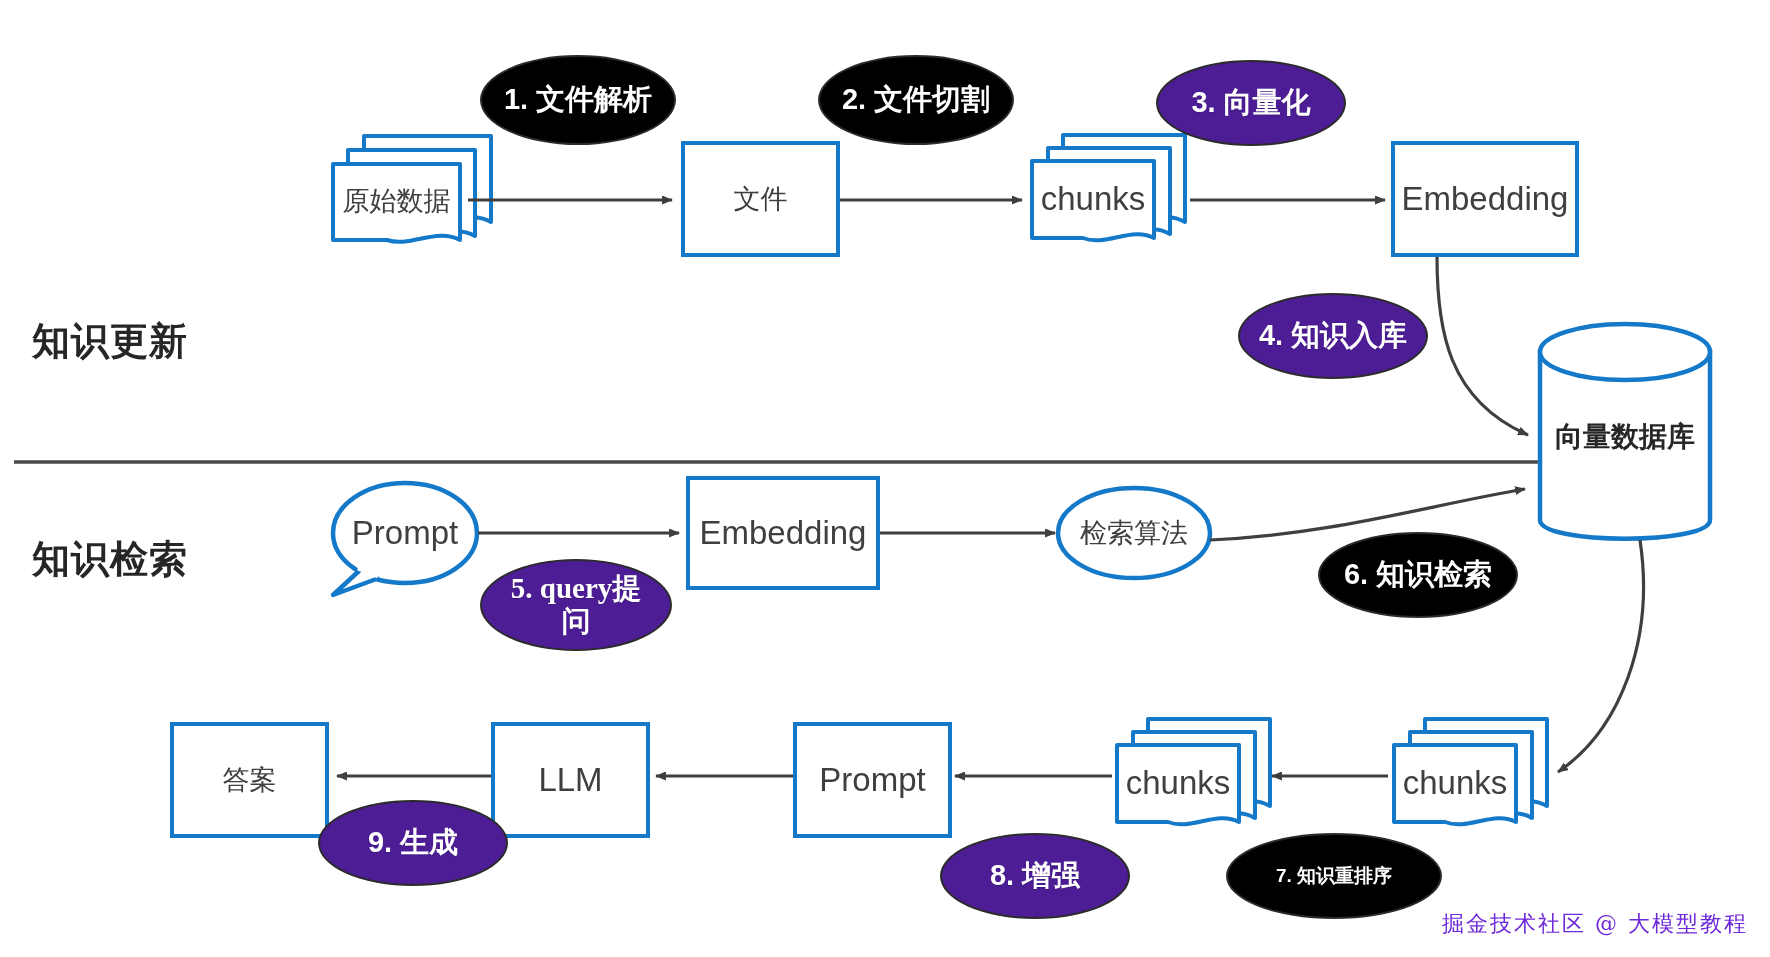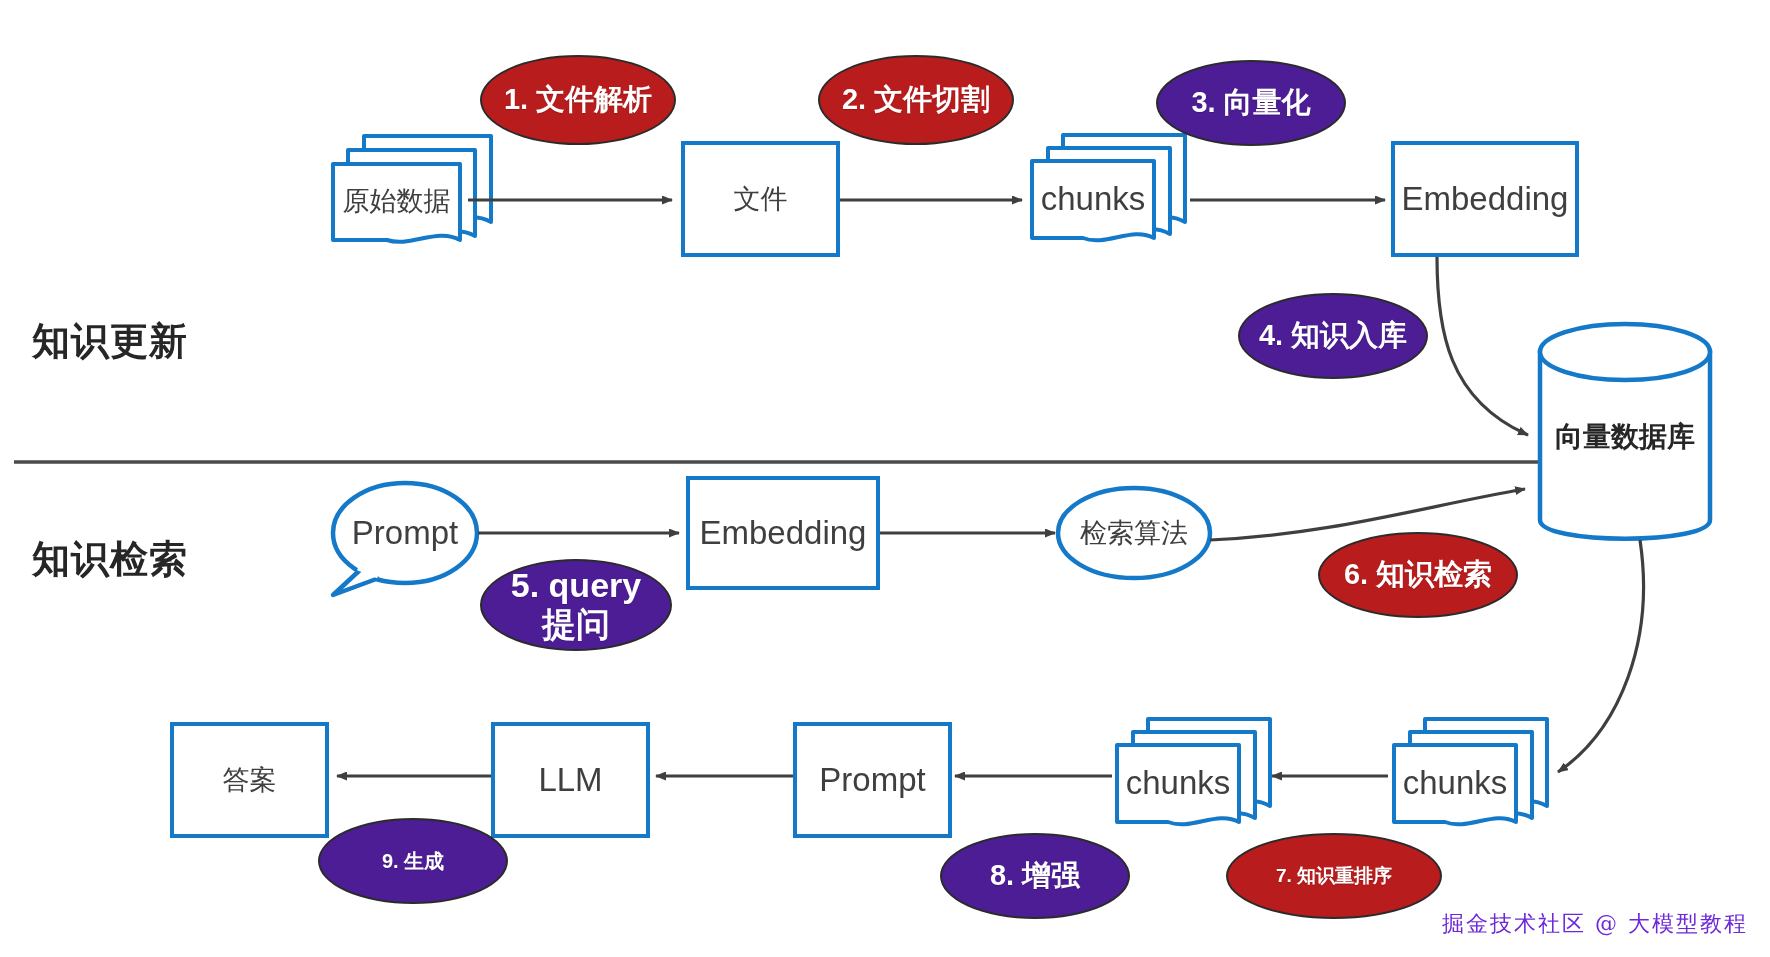--- a/index.html
+++ b/index.html
@@ -16,21 +16,21 @@
   .section-title{
     position:absolute;color:#262626;font-weight:700;font-size:38px;letter-spacing:1px;
   }
   .badge{
     position:absolute;display:flex;align-items:center;justify-content:center;
     border-radius:50%;border:2.5px solid #2b2b2b;color:#ffffff;font-weight:700;
     text-align:center;line-height:1.15;
     text-shadow:0 1px 1px rgba(0,0,0,.18);
     box-sizing:border-box;
   }
-  .badge.blue{background:#b91c1c;}
+  .badge.blue{background:#000000;}
   .badge.green{background:#4c1d95;}
   .watermark{
     position:absolute;color:#6d28d9;font-size:22px;letter-spacing:2px;
     font-family:"DejaVu Serif","Liberation Serif",serif;
   }
 </style>
 </head>
 <body>
 
 <div id="stage">
@@ -152,25 +152,25 @@
   <div class="node-label cjk-label" style="left:172px; top:758px; width:155px; height:44px;">答案</div>
 
   <div class="badge blue" style="left:480px; top:55px; width:196px; height:90px; font-size:29px;">1. 文件解析</div>
 
   <div class="badge blue" style="left:818px; top:55px; width:196px; height:90px; font-size:29px;">2. 文件切割</div>
 
   <div class="badge green" style="left:1156px; top:60px; width:190px; height:86px; font-size:29px;">3. 向量化</div>
 
   <div class="badge green" style="left:1238px; top:293px; width:190px; height:86px; font-size:29px;">4. 知识入库</div>
 
-  <div class="badge green" style="left:480px; top:559px; width:192px; height:92px; font-size:34px; padding:0 28px;">5. query提问</div>
+  <div class="badge green" style="left:480px; top:559px; width:192px; height:92px; font-size:29px; padding:0 28px;font-family:Liberation Serif, serif;">5. query提问</div>
 
   <div class="badge blue" style="left:1318px; top:532px; width:200px; height:86px; font-size:29px;">6. 知识检索</div>
 
   <div class="badge blue" style="left:1226px; top:833px; width:216px; height:86px; font-size:19px;">7. 知识重排序</div>
 
   <div class="badge green" style="left:940px; top:833px; width:190px; height:86px; font-size:29px;">8. 增强</div>
 
-  <div class="badge green" style="left:318px; top:818px; width:190px; height:86px; font-size:20px;">9. 生成</div>
+  <div class="badge green" style="left:318px; top:800px; width:190px; height:86px; font-size:29px;">9. 生成</div>
 
   <div class="watermark" style="right:22px; bottom:18px;">掘金技术社区 @ 大模型教程</div>
 
 </div>
 
 </body></html>

